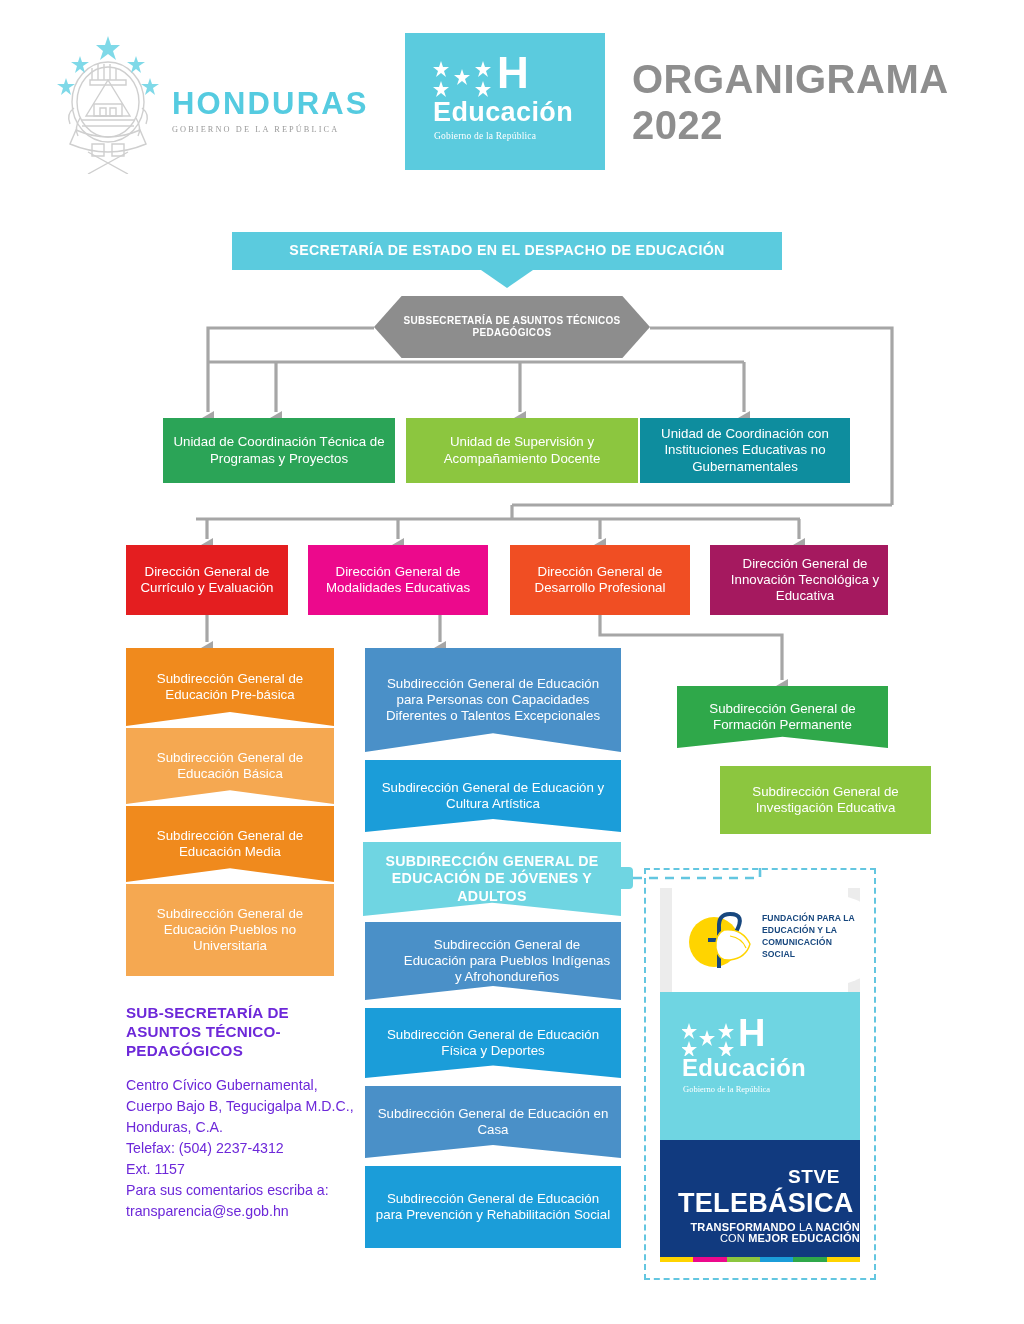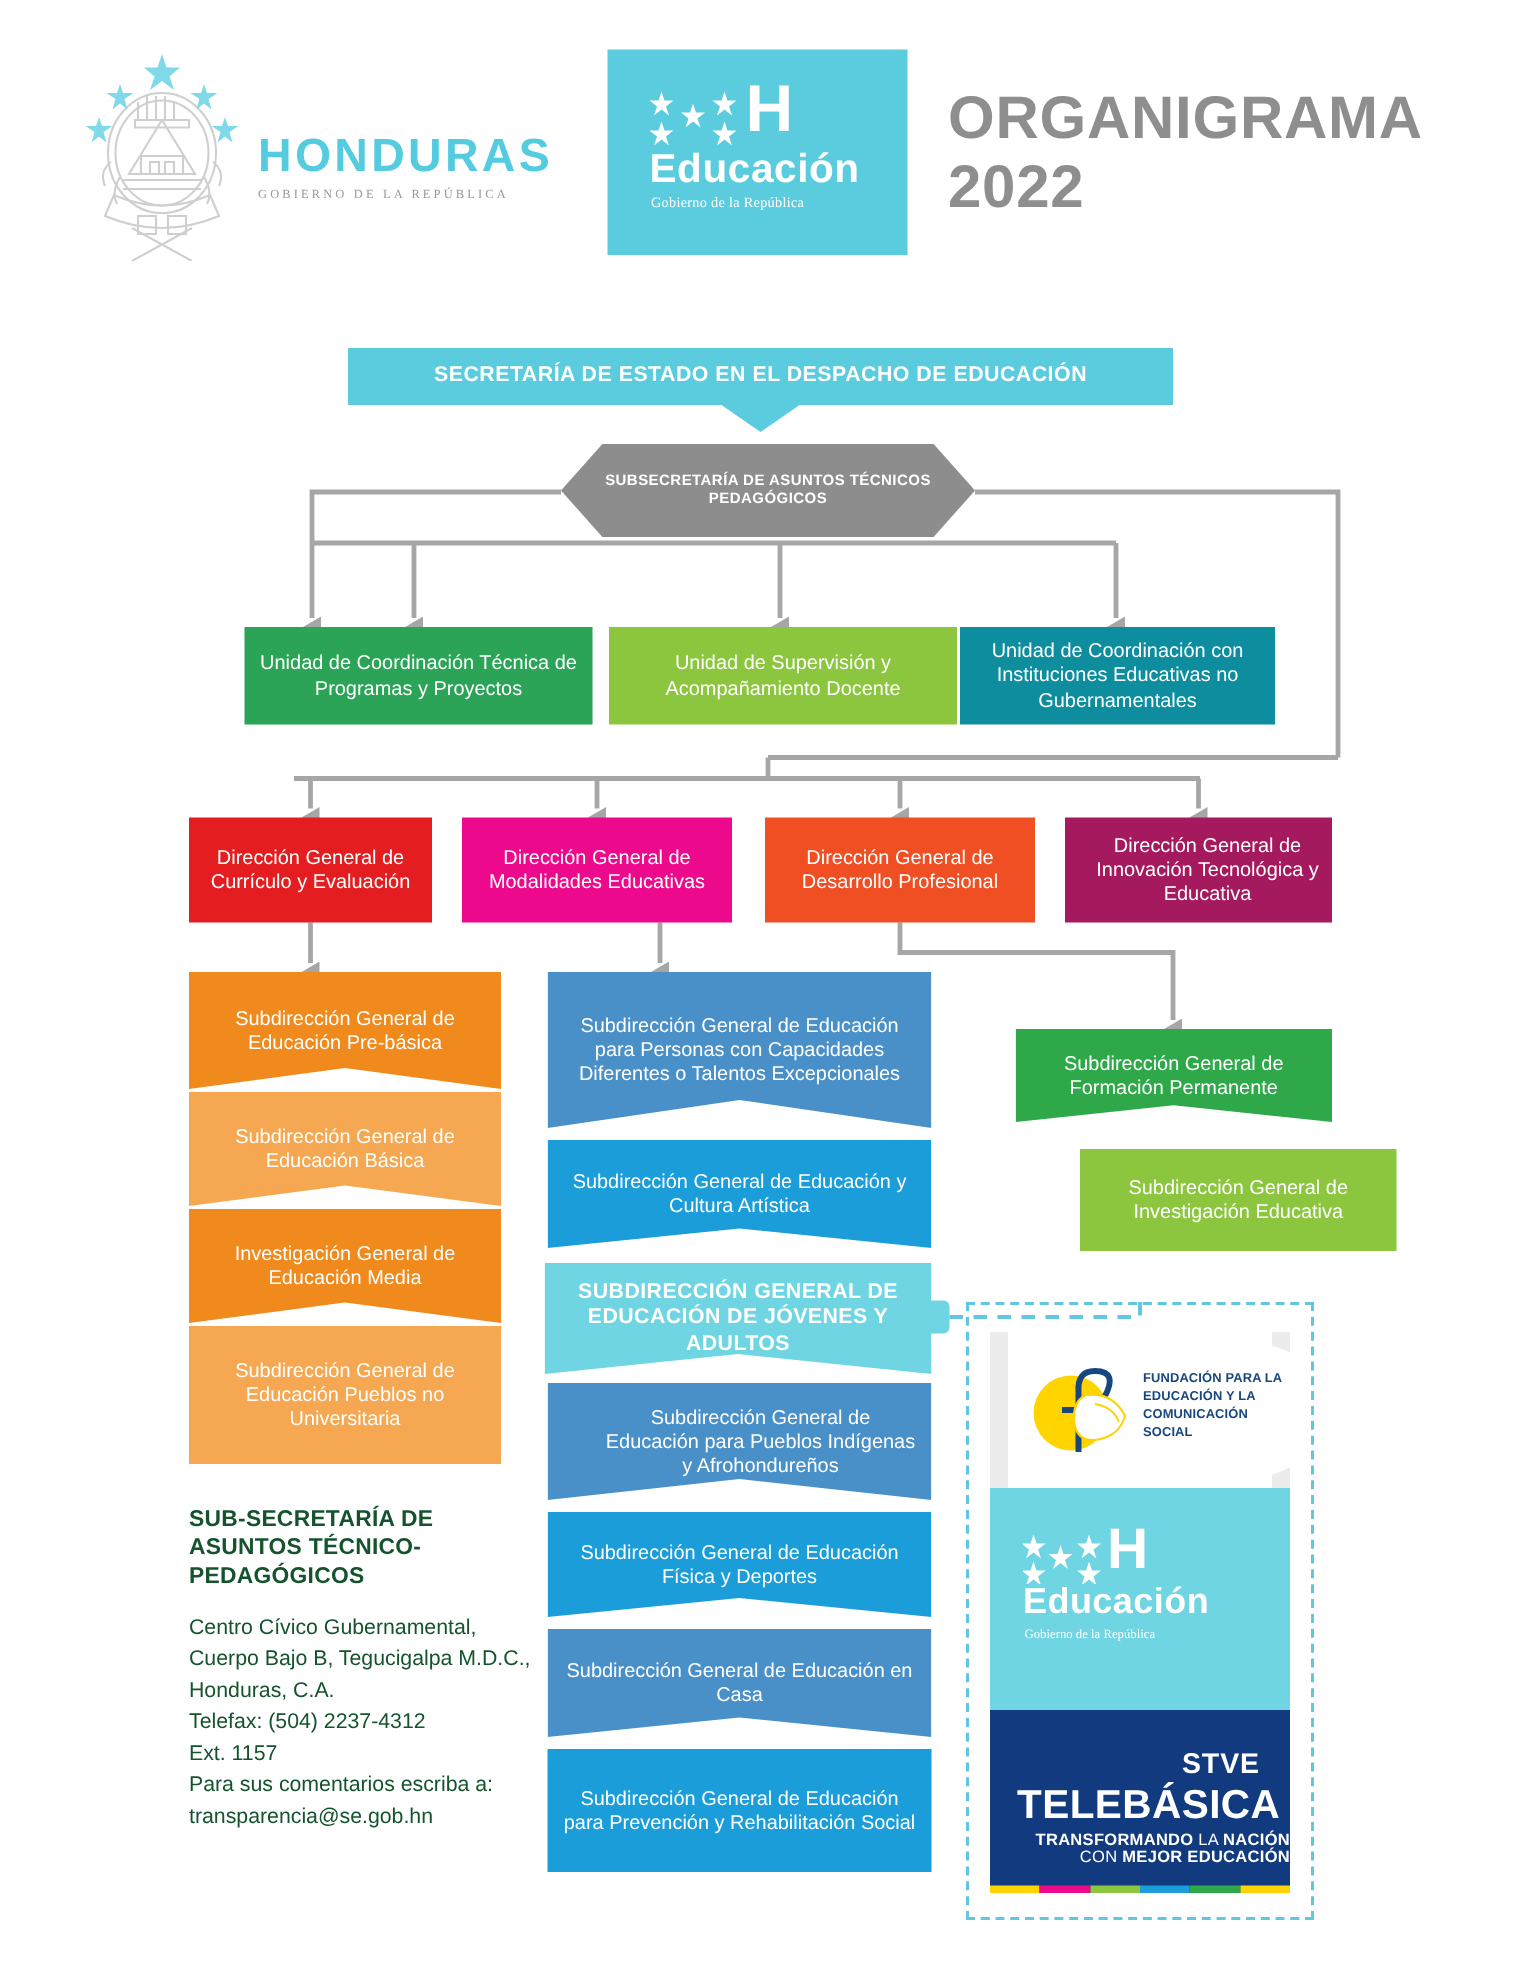--- a/index.html
+++ b/index.html
@@ -120,21 +120,21 @@
   #n-gr-1{left:677px;top:686px;width:211px;height:62px;background:#2FA84A;}
   #n-gr-2{left:677px;top:766px;width:211px;height:68px;background:#8CC63F;margin-left:43px;}
 
   
   #jov-knob{
     left:619px;top:867px;width:14px;height:22px;background:#6FD5E2;
     border-radius:0 4px 4px 0;
   }
 
   
-  #contact{left:126px;top:1003px;width:230px;color:#14532d;}
+  #contact{left:126px;top:1003px;width:230px;color:#6d28d9;}
   #contact-title{
     font-weight:bold;font-size:15.2px;line-height:19px;letter-spacing:.2px;
   }
   #contact-body{
     margin-top:15px;font-size:14.2px;line-height:21px;
   }
 
   
   #partner-dash{
     left:644px;top:868px;width:232px;height:412px;
@@ -320,21 +320,21 @@
     <span>Dirección General de Innovación Tecnológica y Educativa</span>
   </div>
 
   <div class="node chev" id="n-or-1">
     <span>Subdirección General de Educación Pre-básica</span>
   </div>
   <div class="node chev" id="n-or-2">
     <span>Subdirección General de Educación Básica</span>
   </div>
   <div class="node chev" id="n-or-3">
-    <span>Investigación General de Educación Media</span>
+    <span>Subdirección General de Educación Media</span>
   </div>
   <div class="node plain" id="n-or-4">
     <span>Subdirección General de Educación Pueblos no Universitaria</span>
   </div>
 
   <div class="node chev" id="n-bl-1">
     <span>Subdirección General de Educación para Personas con Capacidades Diferentes o Talentos Excepcionales</span>
   </div>
   <div class="node chev" id="n-bl-2">
     <span>Subdirección General de Educación y Cultura Artística</span>

